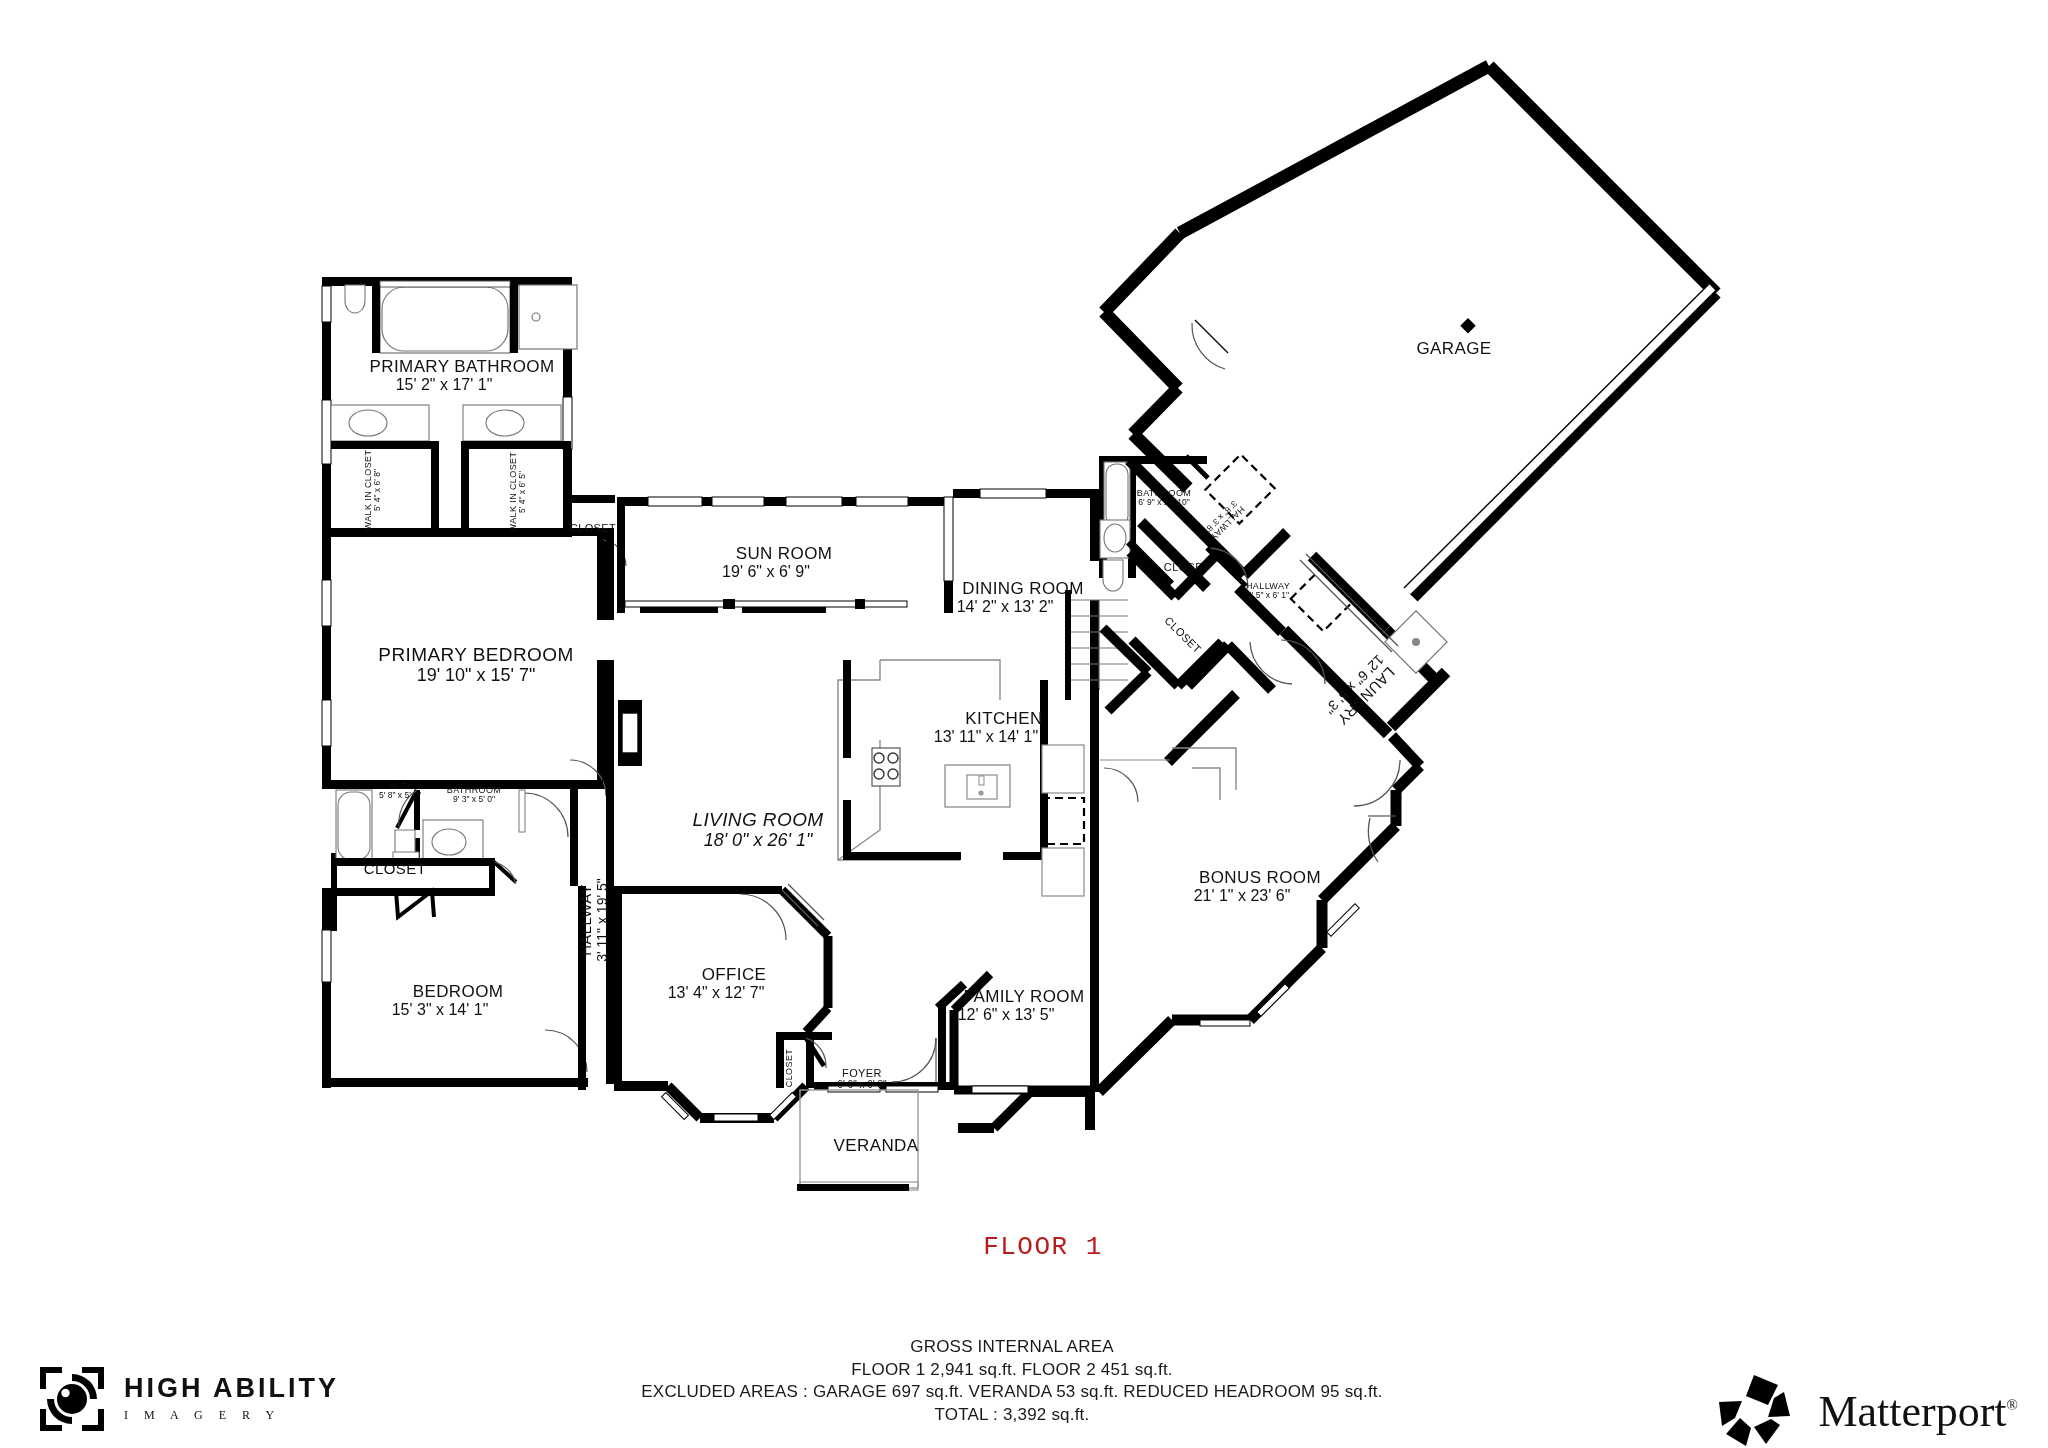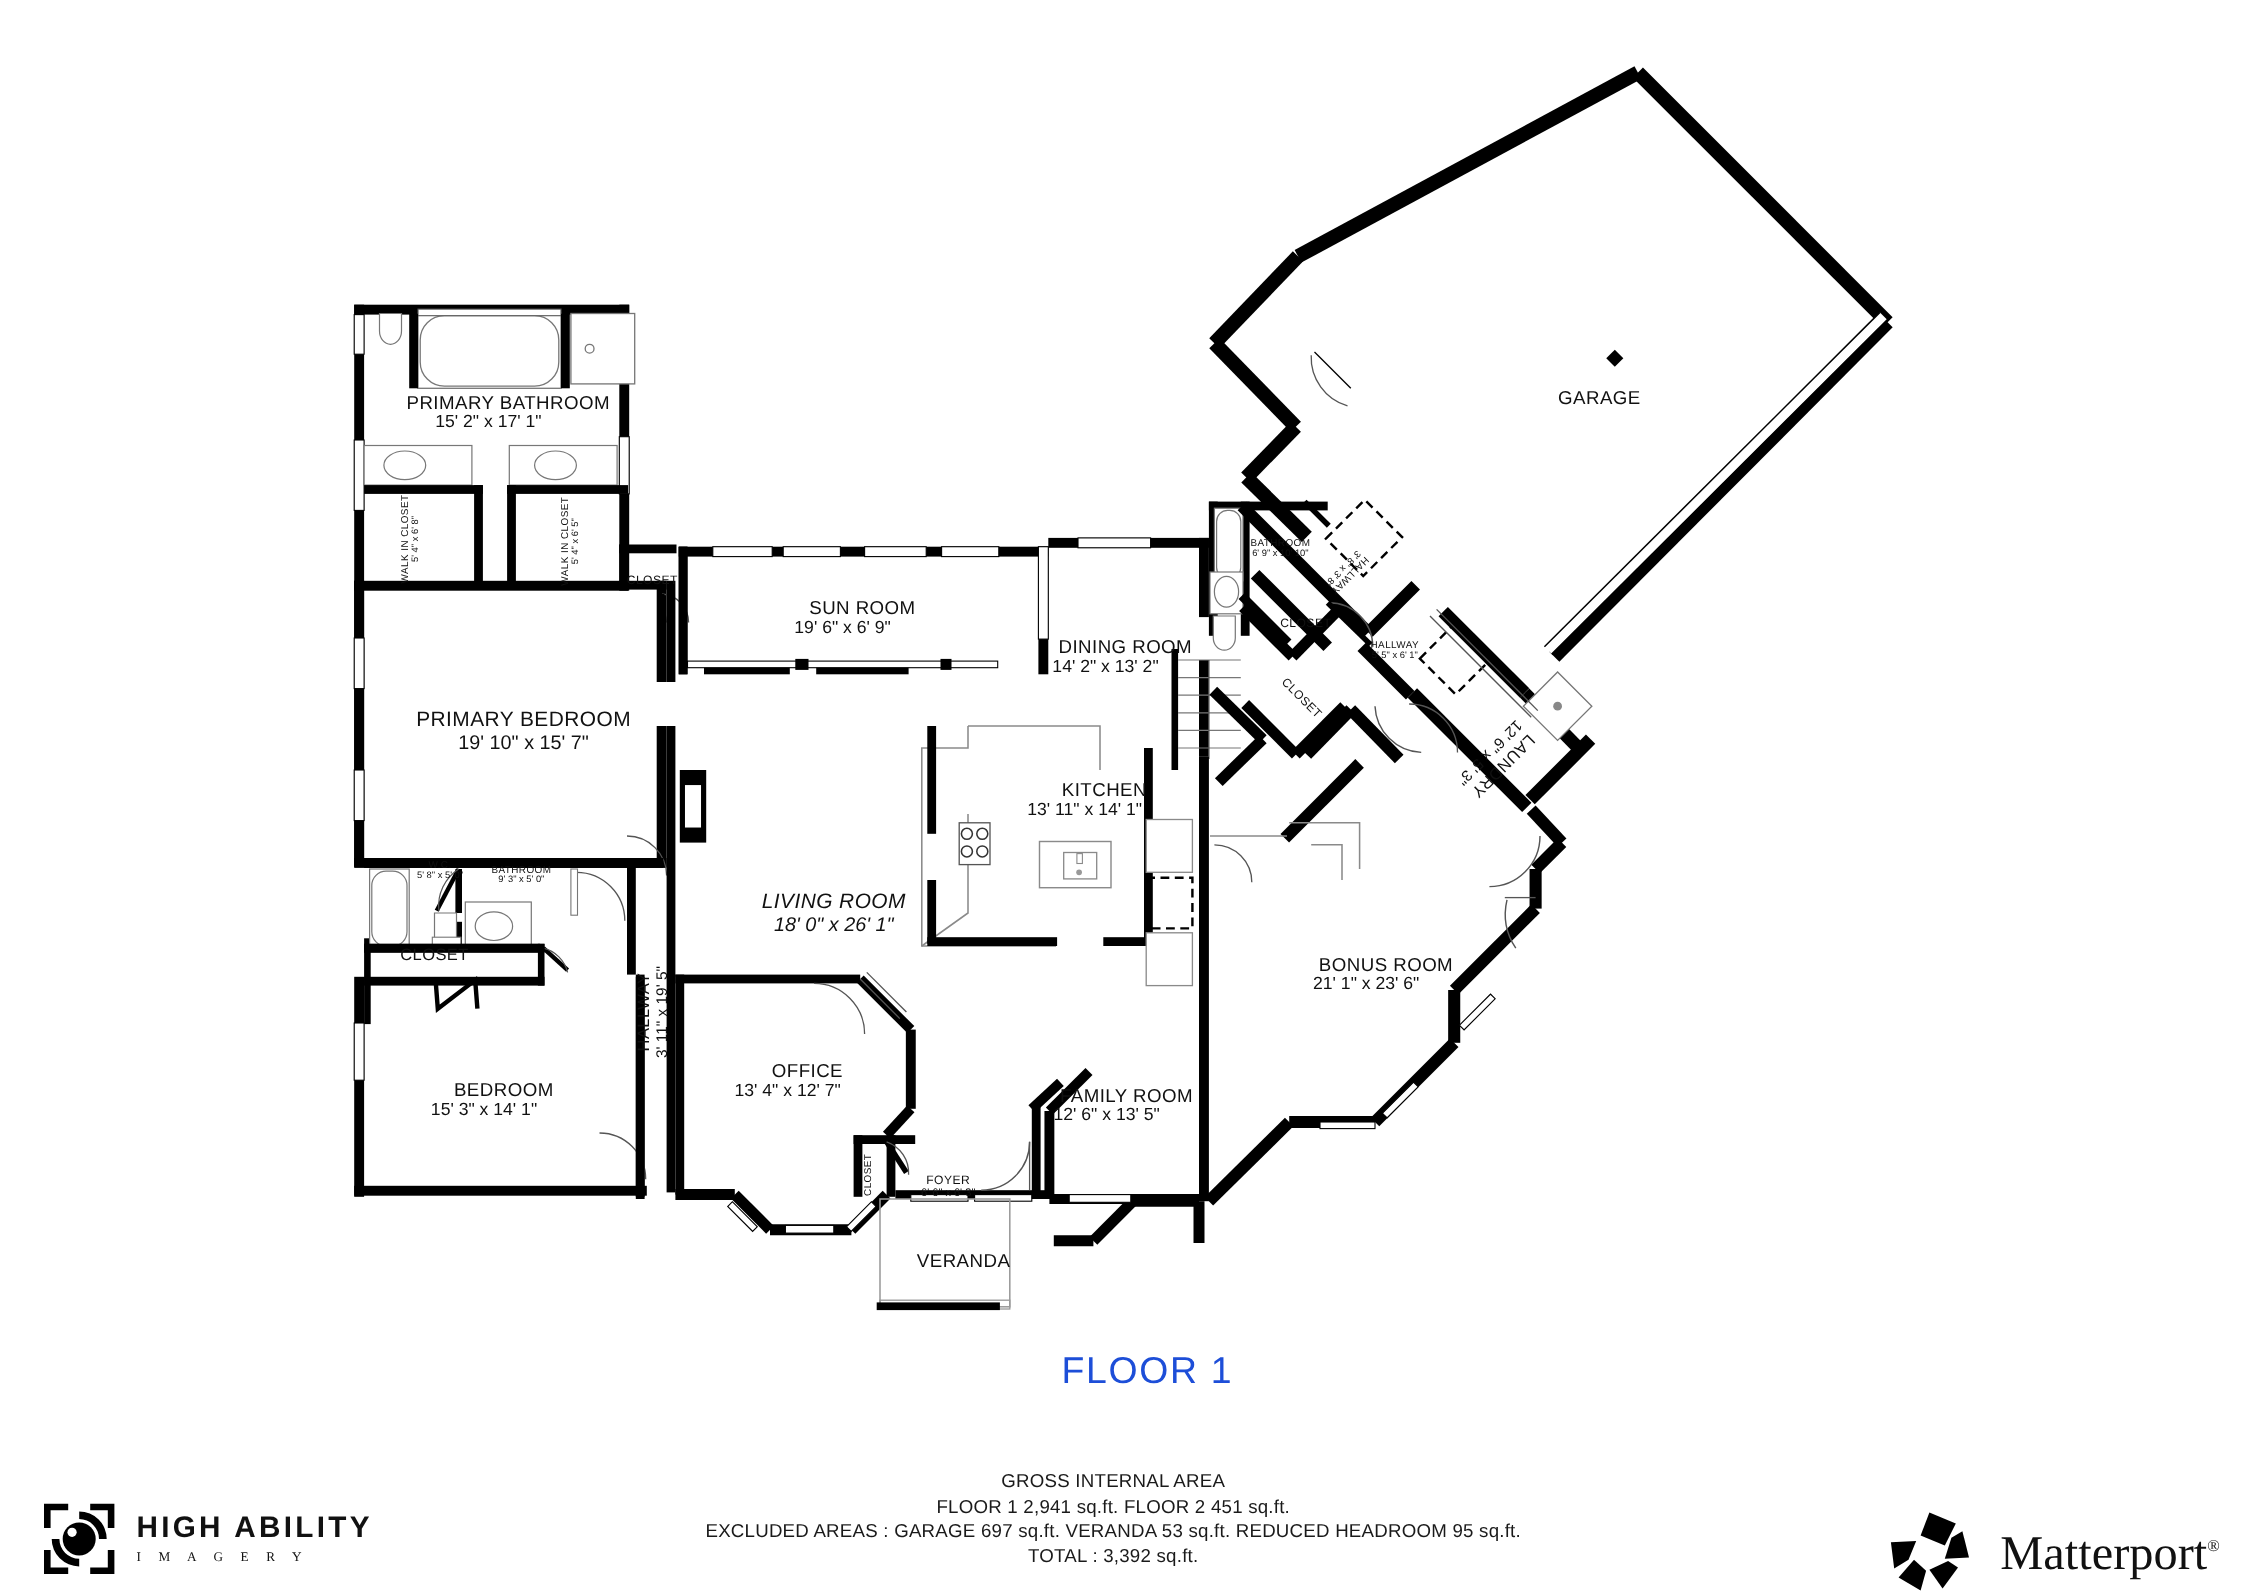--- a/index.html
+++ b/index.html
@@ -28,22 +28,22 @@
   .sz-sm .dim{font-size:10px;}
   .sz-xs .nm{font-size:9px;}
   .sz-xs .dim{font-size:8.5px;}
 
   .rot90{transform:translate(-50%,-50%) rotate(-90deg);}
   .rot225{transform:translate(-50%,-50%) rotate(135deg);}
   .rot135{transform:translate(-50%,-50%) rotate(45deg);}
 
   
   #floor-title{position:absolute;left:1043px;top:1247px;
-      transform:translate(-50%,-50%);font-size:34px;letter-spacing:1.5px;
-      font-family:Liberation Sans, sans-serif;color:#1d4ed8;}
+      transform:translate(-50%,-50%);font-size:26px;letter-spacing:1.5px;
+      font-family:Liberation Mono, monospace;color:#b91c1c;}
 
   
   #footer{position:absolute;left:0;top:1336px;width:2024px;text-align:center;}
   #footer div{font-size:17px;line-height:1.33;letter-spacing:.2px;
       font-family:"Liberation Sans",sans-serif;color:#1a1a1a;}
   #footer .disc{font-size:15px;color:#8a8a8a;margin-top:3px;}
 
   
   #brand{position:absolute;left:38px;top:1365px;display:flex;align-items:center;gap:18px;}
   #brand .bname{font-size:27px;font-weight:bold;letter-spacing:3px;line-height:1;
@@ -509,21 +509,21 @@
       <span class="nm">VERANDA</span>
     </div>
     <div class="lbl sz-lg" style="left: 1006px; top: 1005px;">
       <span class="nm">FAMILY ROOM</span>
       <span class="dim">12' 6" x 13' 5"</span>
     </div>
     <div class="lbl sz-lg" style="left: 1242px; top: 886px;">
       <span class="nm">BONUS ROOM</span>
       <span class="dim">21' 1" x 23' 6"</span>
     </div>
-    <div class="lbl sz-lg" style="left: 1436px; top: 362px;">
+    <div class="lbl sz-lg" style="left: 1436px; top: 349px;">
       <span class="nm">GARAGE</span>
     </div>
     <div class="lbl sz-xs" style="left: 1164px; top: 498px;">
       <span class="nm">BATHROOM</span>
       <span class="dim">6' 9" x 10' 10"</span>
     </div>
     <div class="lbl sz-xs rot225" style="left: 1224px; top: 520px;">
       <span class="nm">HALLWAY</span>
       <span class="dim">3' 8" x 3' 8"</span>
     </div>

